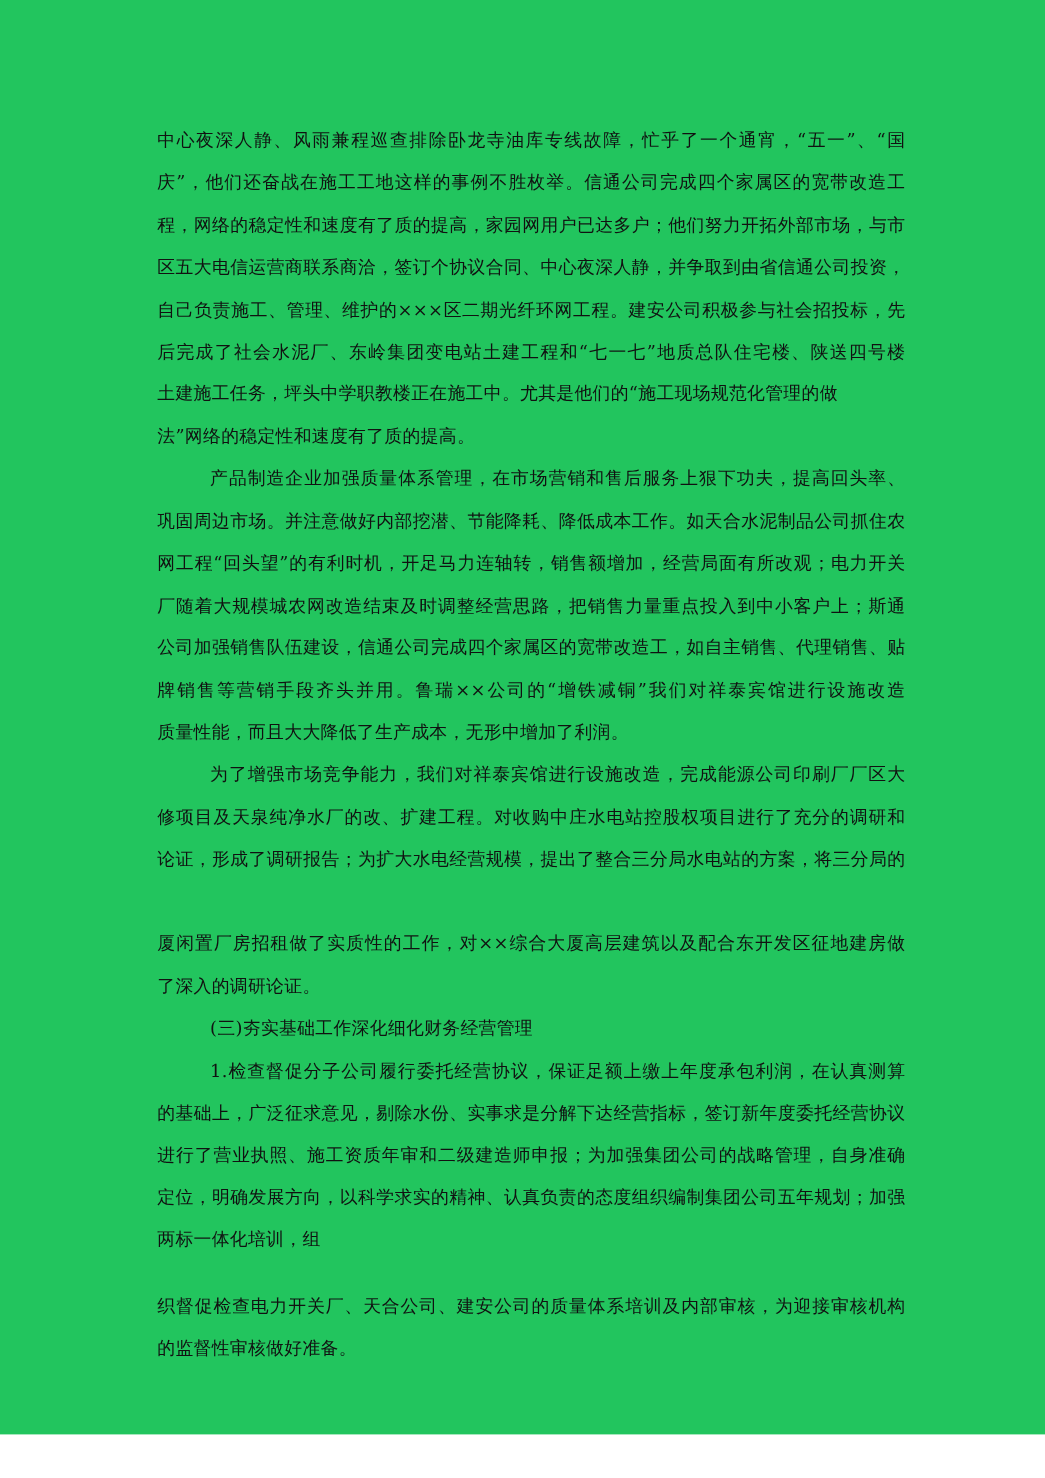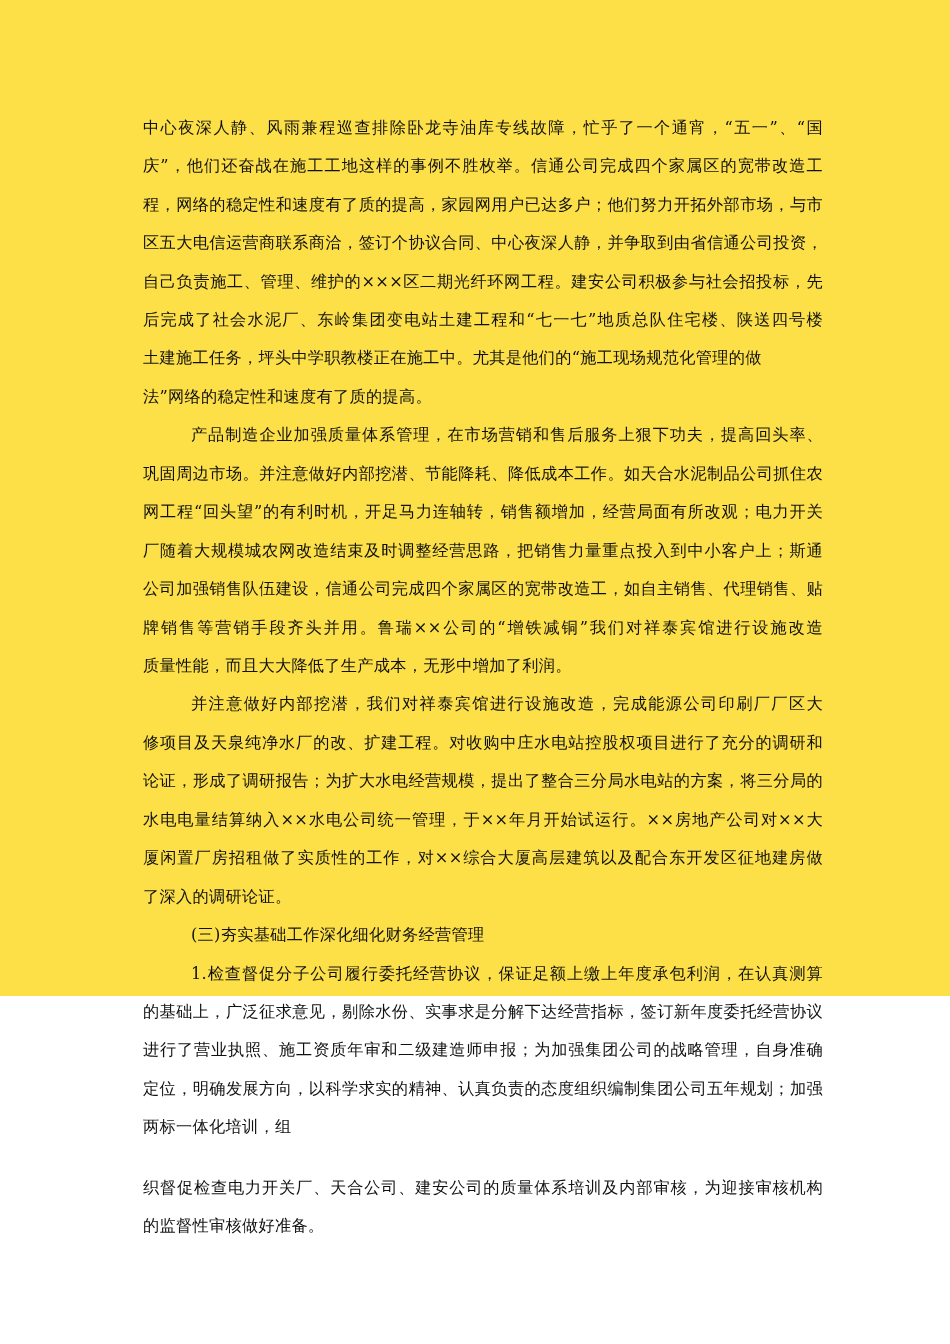--- a/index.html
+++ b/index.html
@@ -1,18 +1,18 @@
 <!DOCTYPE html>
 <html><head>
 <meta charset="utf-8">
 <style>
   html, body { margin: 0; padding: 0; background: #ffffff; }
   body { width: 950px; height: 1344px; position: relative; overflow: hidden;
          font-family: "DejaVu Serif", "Liberation Serif", serif; color: #111; }
-  .page { position: absolute; left: 0; top: 0; width: 950px; height: 996px; background: #fde047; }
+  .page { position: absolute; left: 0; top: 0; width: 950px; height: 1304px; background: #22c55e; }
   .line { position: absolute; left: 143px; width: 680px; font-size: 16.2px; line-height: 20px;
           white-space: nowrap; letter-spacing: 0.3px; }
   .just { text-align-last: justify; text-align: justify; }
   .indent { left: 191px; width: 632px; }
 </style>
 </head>
 <body>
 
 <div class="page">
   <div class="line just" style="top:118px">中心夜深人静、风雨兼程巡查排除卧龙寺油库专线故障，忙乎了一个通宵，“五一”、“国</div>
@@ -23,24 +23,23 @@
   <div class="line just" style="top:310px">后完成了社会水泥厂、东岭集团变电站土建工程和“七一七”地质总队住宅楼、陕送四号楼</div>
   <div class="line" style="top:348px">土建施工任务，坪头中学职教楼正在施工中。尤其是他们的“施工现场规范化管理的做</div>
   <div class="line" style="top:387px">法”网络的稳定性和速度有了质的提高。</div>
   <div class="line indent just" style="top:425px">产品制造企业加强质量体系管理，在市场营销和售后服务上狠下功夫，提高回头率、</div>
   <div class="line just" style="top:464px">巩固周边市场。并注意做好内部挖潜、节能降耗、降低成本工作。如天合水泥制品公司抓住农</div>
   <div class="line just" style="top:502px">网工程“回头望”的有利时机，开足马力连轴转，销售额增加，经营局面有所改观；电力开关</div>
   <div class="line just" style="top:541px">厂随着大规模城农网改造结束及时调整经营思路，把销售力量重点投入到中小客户上；斯通</div>
   <div class="line just" style="top:579px">公司加强销售队伍建设，信通公司完成四个家属区的宽带改造工，如自主销售、代理销售、贴</div>
   <div class="line just" style="top:618px">牌销售等营销手段齐头并用。鲁瑞××公司的“增铁减铜”我们对祥泰宾馆进行设施改造</div>
   <div class="line" style="top:656px">质量性能，而且大大降低了生产成本，无形中增加了利润。</div>
-  <div class="line indent just" style="top:694px">并注意做好内部挖潜，我们对祥泰宾馆进行设施改造，完成能源公司印刷厂厂区大</div>
+  <div class="line indent just" style="top:694px">为了增强市场竞争能力，我们对祥泰宾馆进行设施改造，完成能源公司印刷厂厂区大</div>
   <div class="line just" style="top:733px">修项目及天泉纯净水厂的改、扩建工程。对收购中庄水电站控股权项目进行了充分的调研和</div>
   <div class="line just" style="top:771px">论证，形成了调研报告；为扩大水电经营规模，提出了整合三分局水电站的方案，将三分局的</div>
-  <div class="line just" style="top:810px">水电电量结算纳入××水电公司统一管理，于××年月开始试运行。××房地产公司对××大</div>
   <div class="line just" style="top:848px">厦闲置厂房招租做了实质性的工作，对××综合大厦高层建筑以及配合东开发区征地建房做</div>
   <div class="line" style="top:887px">了深入的调研论证。</div>
   <div class="line indent" style="top:925px">(三)夯实基础工作深化细化财务经营管理</div>
   <div class="line indent just" style="top:964px">1.检查督促分子公司履行委托经营协议，保证足额上缴上年度承包利润，在认真测算</div>
   <div class="line just" style="top:1002px">的基础上，广泛征求意见，剔除水份、实事求是分解下达经营指标，签订新年度委托经营协议</div>
   <div class="line just" style="top:1040px">进行了营业执照、施工资质年审和二级建造师申报；为加强集团公司的战略管理，自身准确</div>
   <div class="line just" style="top:1079px">定位，明确发展方向，以科学求实的精神、认真负责的态度组织编制集团公司五年规划；加强</div>
   <div class="line" style="top:1117px">两标一体化培训，组</div>
   <div class="line just" style="top:1178px">织督促检查电力开关厂、天合公司、建安公司的质量体系培训及内部审核，为迎接审核机构</div>
   <div class="line" style="top:1216px">的监督性审核做好准备。</div>

